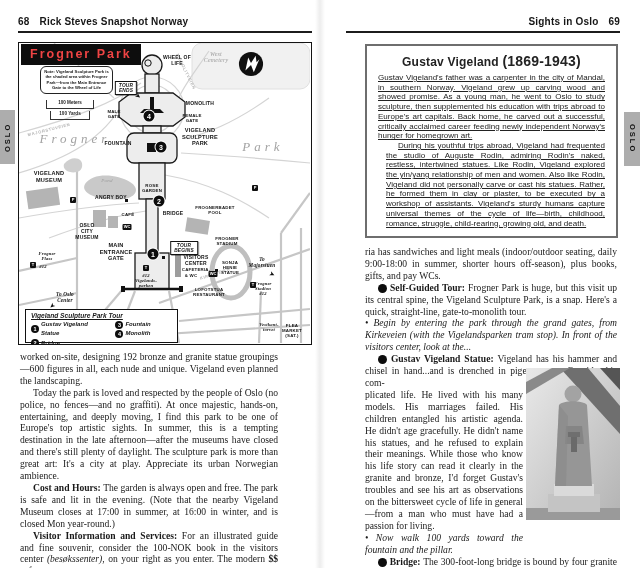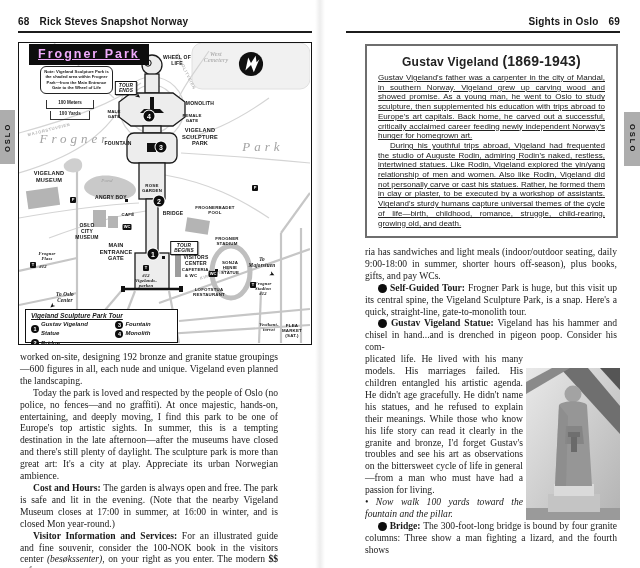--- a/index.html
+++ b/index.html
@@ -22,22 +22,22 @@
   .tab{position:absolute;background:#adadad;color:#111;display:flex;align-items:center;justify-content:center;
        font:bold 7.5px "Liberation Sans",sans-serif;letter-spacing:2px;}
   .tabL{left:0;top:110px;width:15px;height:54px;writing-mode:vertical-rl;transform:rotate(180deg);}
   .tabR{left:624px;top:112px;width:16px;height:54px;writing-mode:vertical-rl;}
 
   
   .map{position:absolute;left:18px;top:42px;width:294px;height:303px;border:1.5px solid #141414;
        box-sizing:border-box;background:#fff;overflow:hidden;
        background-image:radial-gradient(circle,rgba(0,0,0,.055) .5px,transparent .6px);background-size:4px 4px;}
   .map svg.base{position:absolute;left:0;top:0;}
-  .maptitle{position:absolute;left:10px;top:1px;background:#0d0d0d;color:#f0abfc;
-            font:bold 12.5px "Liberation Sans",sans-serif;letter-spacing:2px;padding:3px 9px 4px;text-decoration:underline;}
+  .maptitle{position:absolute;left:2px;top:1px;background:#0d0d0d;color:#ef4444;
+            font:bold 12.5px "Liberation Sans",sans-serif;letter-spacing:2px;padding:3px 9px 4px;}
   .mapnote{position:absolute;left:21px;top:23px;width:73px;border:1px solid #222;border-radius:6px;background:#fff;
            font:bold 4.2px/1.3 "Liberation Sans",sans-serif;padding:2px 3px;text-align:center;box-sizing:border-box;}
   .scale{position:absolute;left:27px;top:57px;}
   .scale span{display:block;text-align:center;font:bold 4.6px "Liberation Sans",sans-serif;color:#222;
               border-left:1px solid #333;border-right:1px solid #333;border-bottom:1px solid #333;height:8px;}
   .scale .sc1{width:46px;} .scale .sc2{width:38px;margin:2px 0 0 4px;}
   .compass{position:absolute;left:219px;top:8px;}
 
   .ml{position:absolute;transform:translate(-50%,0);font:bold 5px "Liberation Sans",sans-serif;
       letter-spacing:.2px;line-height:1.18;text-align:center;white-space:pre-line;color:#141414;}
@@ -81,21 +81,21 @@
   .body .i{font-style:italic;}
   .body .stop,.body .tour{display:inline-block;width:9px;height:9px;border-radius:50%;background:#0d0d0d;color:#fff;
         font:bold 6.5px/9px "Liberation Sans",sans-serif;text-align:center;font-style:normal;vertical-align:0;}
 
   
   .sidebar{position:absolute;left:45px;top:44px;width:253px;height:194px;border:2px solid #6e6e6e;
            box-sizing:border-box;padding:7px 11px 0;background:#fff;}
   .sbt{text-align:center;font:bold 12px "Liberation Sans",sans-serif;color:#222;margin-bottom:4px;letter-spacing:.2px;}
   .sbt .sbd{font-size:14px;}
   .sb p{font:8px/9.7px "Liberation Sans",sans-serif;text-align:justify;margin:0;color:#222;text-decoration:underline;}
-  .sb p.ind{text-indent:12px;}
+  .sb p.ind{text-indent:12px;margin-left:8px;}
 
   
   .photo{position:absolute;left:206px;top:368px;width:94px;height:152px;margin:0;}
 </style>
 </head>
 <body>
 
 <div class="spread">
 
   <section class="page pageL">
@@ -314,20 +314,21 @@
       </div>
       <div class="sb">
           <p>Gustav Vigeland's father was a carpenter in the city of Mandal, in southern Norway. Vigeland grew up carving wood and showed promise. As a young man, he went to Oslo to study sculpture, then supplemented his education with trips abroad to Europe's art capitals. Back home, he carved out a successful, critically acclaimed career feeding newly independent Norway's hunger for homegrown art.</p>
           <p class="ind">During his youthful trips abroad, Vigeland had frequented the studio of Auguste Rodin, admiring Rodin's naked, restless, intertwined statues. Like Rodin, Vigeland explored the yin/yang relationship of men and women. Also like Rodin, Vigeland did not personally carve or cast his statues. Rather, he formed them in clay or plaster, to be executed by a workshop of assistants. Vigeland's sturdy humans capture universal themes of the cycle of life—birth, childhood, romance, struggle, child-rearing, growing old, and death.</p>
         </div>
     </aside>
 
     <div class="body rb">
         <p><span>ria has sandwiches and light meals (indoor/outdoor seating, daily 9:00-18:00 in summer, shorter hours off-season), plus books, gifts, and pay WCs.</span></p>
         <p class="ind"><span class="tour">➤</span><span class="b"> Self-Guided Tour: </span><span>Frogner Park is huge, but this visit up its central spine, the Vigeland Sculpture Park, is a snap. Here's a quick, straight-line, gate-to-monolith tour.</span></p>
+        <p class="it"><span>• Begin by entering the park through the grand gates, from Kirkeveien (with the Vigelandsparken tram stop). In front of the visitors center, look at the...</span></p>
         <p class="ind"><span class="stop">1</span><span class="b"> Gustav Vigeland Statue: </span><span>Vigeland has his hammer and chisel in hand...and is drenched in pigeon poop. Consider his com-</span></p>
         <p class="nw"><span>plicated life. He lived with his many models. His marriages failed. His children entangled his artistic agenda. He didn't age gracefully. He didn't name his statues, and he refused to explain their meanings. While those who know his life story can read it clearly in the granite and bronze, I'd forget Gustav's troubles and see his art as observations on the bittersweet cycle of life in general—from a man who must have had a passion for living.</span></p>
         <p class="nw it"><span>• Now walk 100 yards toward the fountain and the pillar.</span></p>
         <p class="ind"><span class="stop">2</span><span class="b"> Bridge: </span><span>The 300-foot-long bridge is bound by four granite columns: Three show a man fighting a lizard, and the fourth shows</span></p>
       </div>
 
     <figure class="photo">
       <svg width="94" height="152" viewBox="0 0 94 152">
         <defs>
           <linearGradient id="pg" x1="0" y1="0" x2="1" y2="1">

